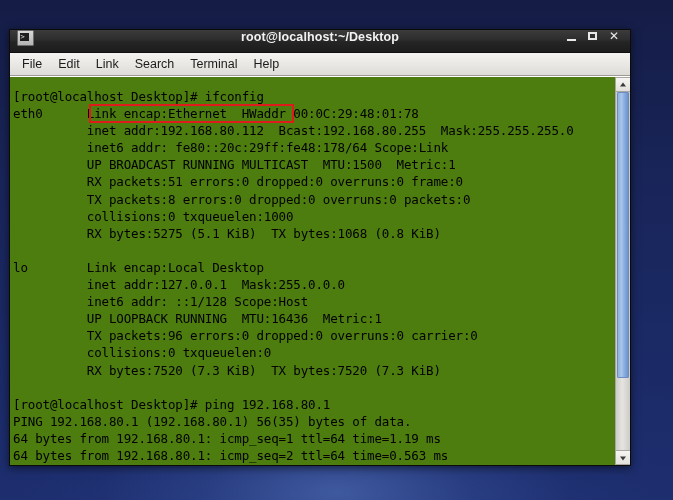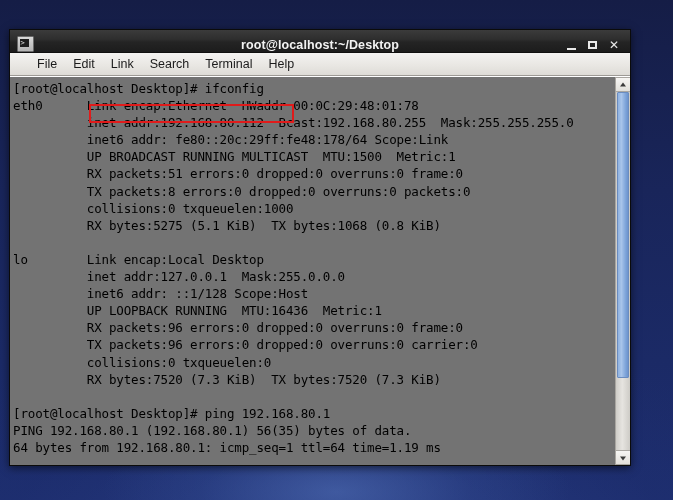--- a/index.html
+++ b/index.html
@@ -40,21 +40,21 @@
     flex-direction: column;
   }
 
   
   .titlebar {
     height: 23px;
     flex: 0 0 23px;
     background: linear-gradient(180deg, #3b3b3b 0%, #2e2e2e 42%, #242424 55%, #1c1c1c 100%);
     border-bottom: 1px solid #101010;
     display: flex;
-    align-items: flex-end;
+    align-items: flex-start;
     position: relative;
     padding: 0 4px;
     box-sizing: border-box;
   }
   .title-icon {
     width: 15px;
     height: 14px;
     background: linear-gradient(180deg,#d8d8d8 0%, #b4b4b4 100%);
     border: 1px solid #6a6a6a;
     border-radius: 1px;
@@ -127,21 +127,21 @@
   .wc-close { font-weight: bold; font-size: 12px; }
 
   
   .menubar {
     height: 23px;
     flex: 0 0 23px;
     background: linear-gradient(180deg,#f4f3f1 0%, #e9e7e3 55%, #dedcd7 100%);
     border-bottom: 1px solid #9d9a95;
     display: flex;
     align-items: center;
-    padding-left: 19px;
+    padding-left: 4px;
     box-sizing: border-box;
   }
   .menu-item {
     font-size: 12.5px;
     color: #1b1b1b;
     padding: 2px 8px 3px 8px;
     cursor: default;
     white-space: nowrap;
   }
 
@@ -149,22 +149,22 @@
   .term-wrap {
     flex: 1 1 auto;
     display: flex;
     background: #ffffff;
     border-top: 1px solid #ffffff;
     overflow: hidden;
     position: relative;
   }
   .term-screen {
     flex: 1 1 auto;
-    background: #737373;
-    padding: 3px 0 0 3px;
+    background: #4d7c0f;
+    padding: 11px 0 0 3px;
     overflow: hidden;
     position: relative;
   }
   .term-line {
     font-family: "DejaVu Sans Mono", monospace;
     font-size: 12.5px;
     line-height: 17.1px;
     color: #000000;
     white-space: pre;
     letter-spacing: -0.15px;
@@ -273,28 +273,28 @@
         <div class="term-line">          UP BROADCAST RUNNING MULTICAST  MTU:1500  Metric:1</div>
         <div class="term-line">          RX packets:51 errors:0 dropped:0 overruns:0 frame:0</div>
         <div class="term-line">          TX packets:8 errors:0 dropped:0 overruns:0 packets:0</div>
         <div class="term-line">          collisions:0 txqueuelen:1000</div>
         <div class="term-line">          RX bytes:5275 (5.1 KiB)  TX bytes:1068 (0.8 KiB)</div>
         <div class="term-line"></div>
         <div class="term-line">lo        Link encap:Local Desktop</div>
         <div class="term-line">          inet addr:127.0.0.1  Mask:255.0.0.0</div>
         <div class="term-line">          inet6 addr: ::1/128 Scope:Host</div>
         <div class="term-line">          UP LOOPBACK RUNNING  MTU:16436  Metric:1</div>
-        <div class="term-line">          RX packets:96 errors:0 dropped:0 overruns:0 frame:0</div>
         <div class="term-line">          TX packets:96 errors:0 dropped:0 overruns:0 carrier:0</div>
         <div class="term-line">          collisions:0 txqueuelen:0</div>
         <div class="term-line">          RX bytes:7520 (7.3 KiB)  TX bytes:7520 (7.3 KiB)</div>
         <div class="term-line"></div>
         <div class="term-line">[root@localhost Desktop]# ping 192.168.80.1</div>
         <div class="term-line">PING 192.168.80.1 (192.168.80.1) 56(35) bytes of data.</div>
         <div class="term-line">64 bytes from 192.168.80.1: icmp_seq=1 ttl=64 time=1.19 ms</div>
+        <div class="term-line">64 bytes from 192.168.80.1: icmp_seq=2 ttl=64 time=0.563 ms</div>
       </div>
 
     <div class="scrollbar">
       <div class="sb-btn sb-up"></div>
       <div class="sb-track">
         <div class="sb-thumb" id="sb-thumb" style="height: 80%;"></div>
       </div>
       <div class="sb-btn sb-down"></div>
     </div>
   </div>

